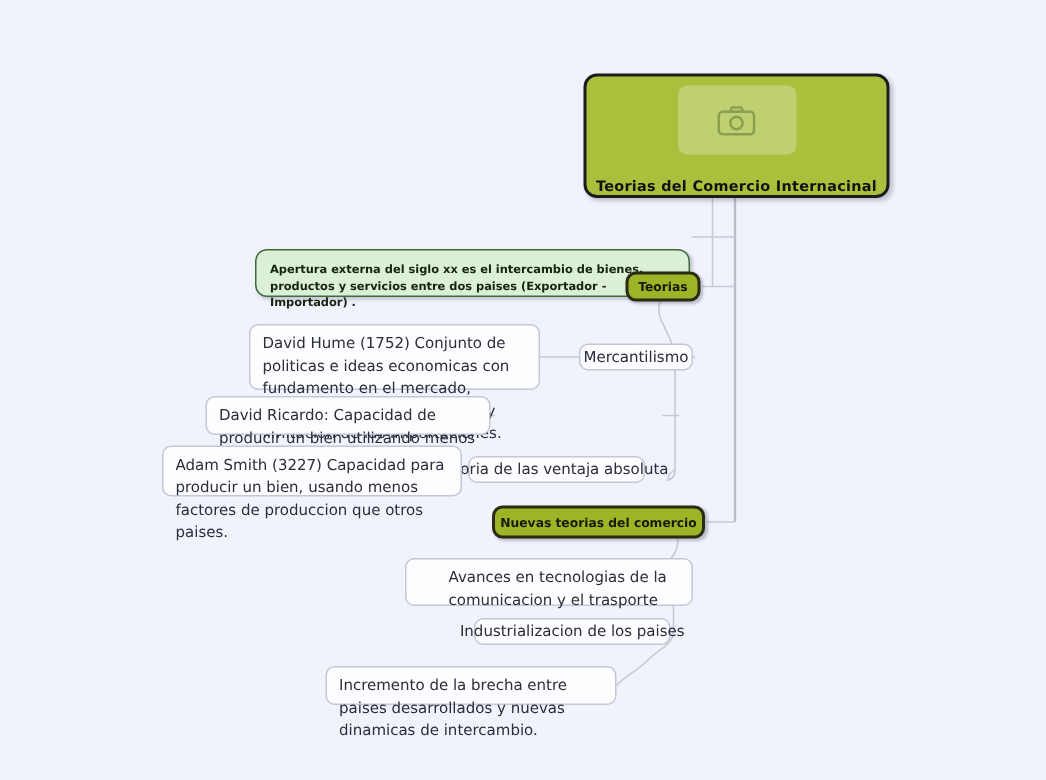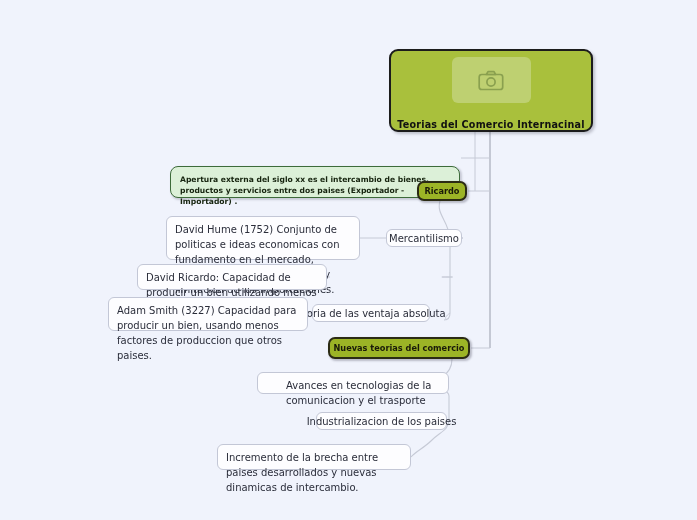--- a/index.html
+++ b/index.html
@@ -129,21 +129,21 @@
     padding: 3px 9px;
   }
   .n-mercantilismo { left: 386px; top: 229px; width: 76px;  height: 18px; }
   .n-competitiva   { left: 330px; top: 268px; width: 118px; height: 18px; }
   .n-absoluta      { left: 312px; top: 304px; width: 118px; height: 18px; }
 
   .n-hume    { left: 166px; top: 216px; width: 194px; height: 44px; }
   .n-ricardo { left: 106px; top: 264px; width: 190px; height: 26px; margin-left: 31px; }
   .n-smith   { left: 108px; top: 297px; width: 200px; height: 34px; }
 
-  .n-avances  { left: 257px; top: 372px; width: 192px; height: 22px; padding-left: 28px; }
+  .n-avances  { left: 270px; top: 372px; width: 192px; height: 32px; padding-left: 28px; }
   .n-indust   { left: 316px; top: 412px; width: 131px; height: 18px; }
   .n-brecha   { left: 217px; top: 444px; width: 194px; height: 26px; }
 
   .cam { display:block; }
 </style>
 </head>
 <body>
 
 <div id="canvas">
 
@@ -195,21 +195,21 @@
         <rect x="1.2" y="4.5" width="23.5" height="15" rx="2.6" fill="none" stroke="#8aa04f" stroke-width="1.7"></rect>
         <path d="M8.4,4.5 L10,1.6 L16,1.6 L17.6,4.5 Z" fill="none" stroke="#8aa04f" stroke-width="1.7" stroke-linejoin="round"></path>
         <circle cx="13" cy="12" r="4.1" fill="none" stroke="#8aa04f" stroke-width="1.7"></circle>
       </svg>
     </div>
     <div class="root-title">Teorias del Comercio Internacinal</div>
   </div>
 
   <div class="node mint n-apertura">Apertura externa del siglo xx es el intercambio de bienes, productos y servicios entre dos paises (Exportador - Importador) .</div>
 
-  <div class="node olive n-teorias">Ricardo</div>
+  <div class="node olive n-teorias">Teorias</div>
 
   <div class="node plain center n-mercantilismo">Mercantilismo</div>
   <div class="node plain center n-absoluta">Teoria de las ventaja absoluta</div>
 
   <div class="node plain n-hume">David Hume (1752) Conjunto de politicas e ideas economicas con fundamento en el mercado, impulso de las exportaciones y limitacion de las importaciones.</div>
   <div class="node plain n-ricardo">David Ricardo: Capacidad de producir un bien utilizando menos recursos que otros paises.</div>
   <div class="node plain n-smith">Adam Smith (3227) Capacidad para producir un bien, usando menos factores de produccion que otros paises.</div>
 
   <div class="node olive n-nuevas">Nuevas teorias del comercio</div>
 

